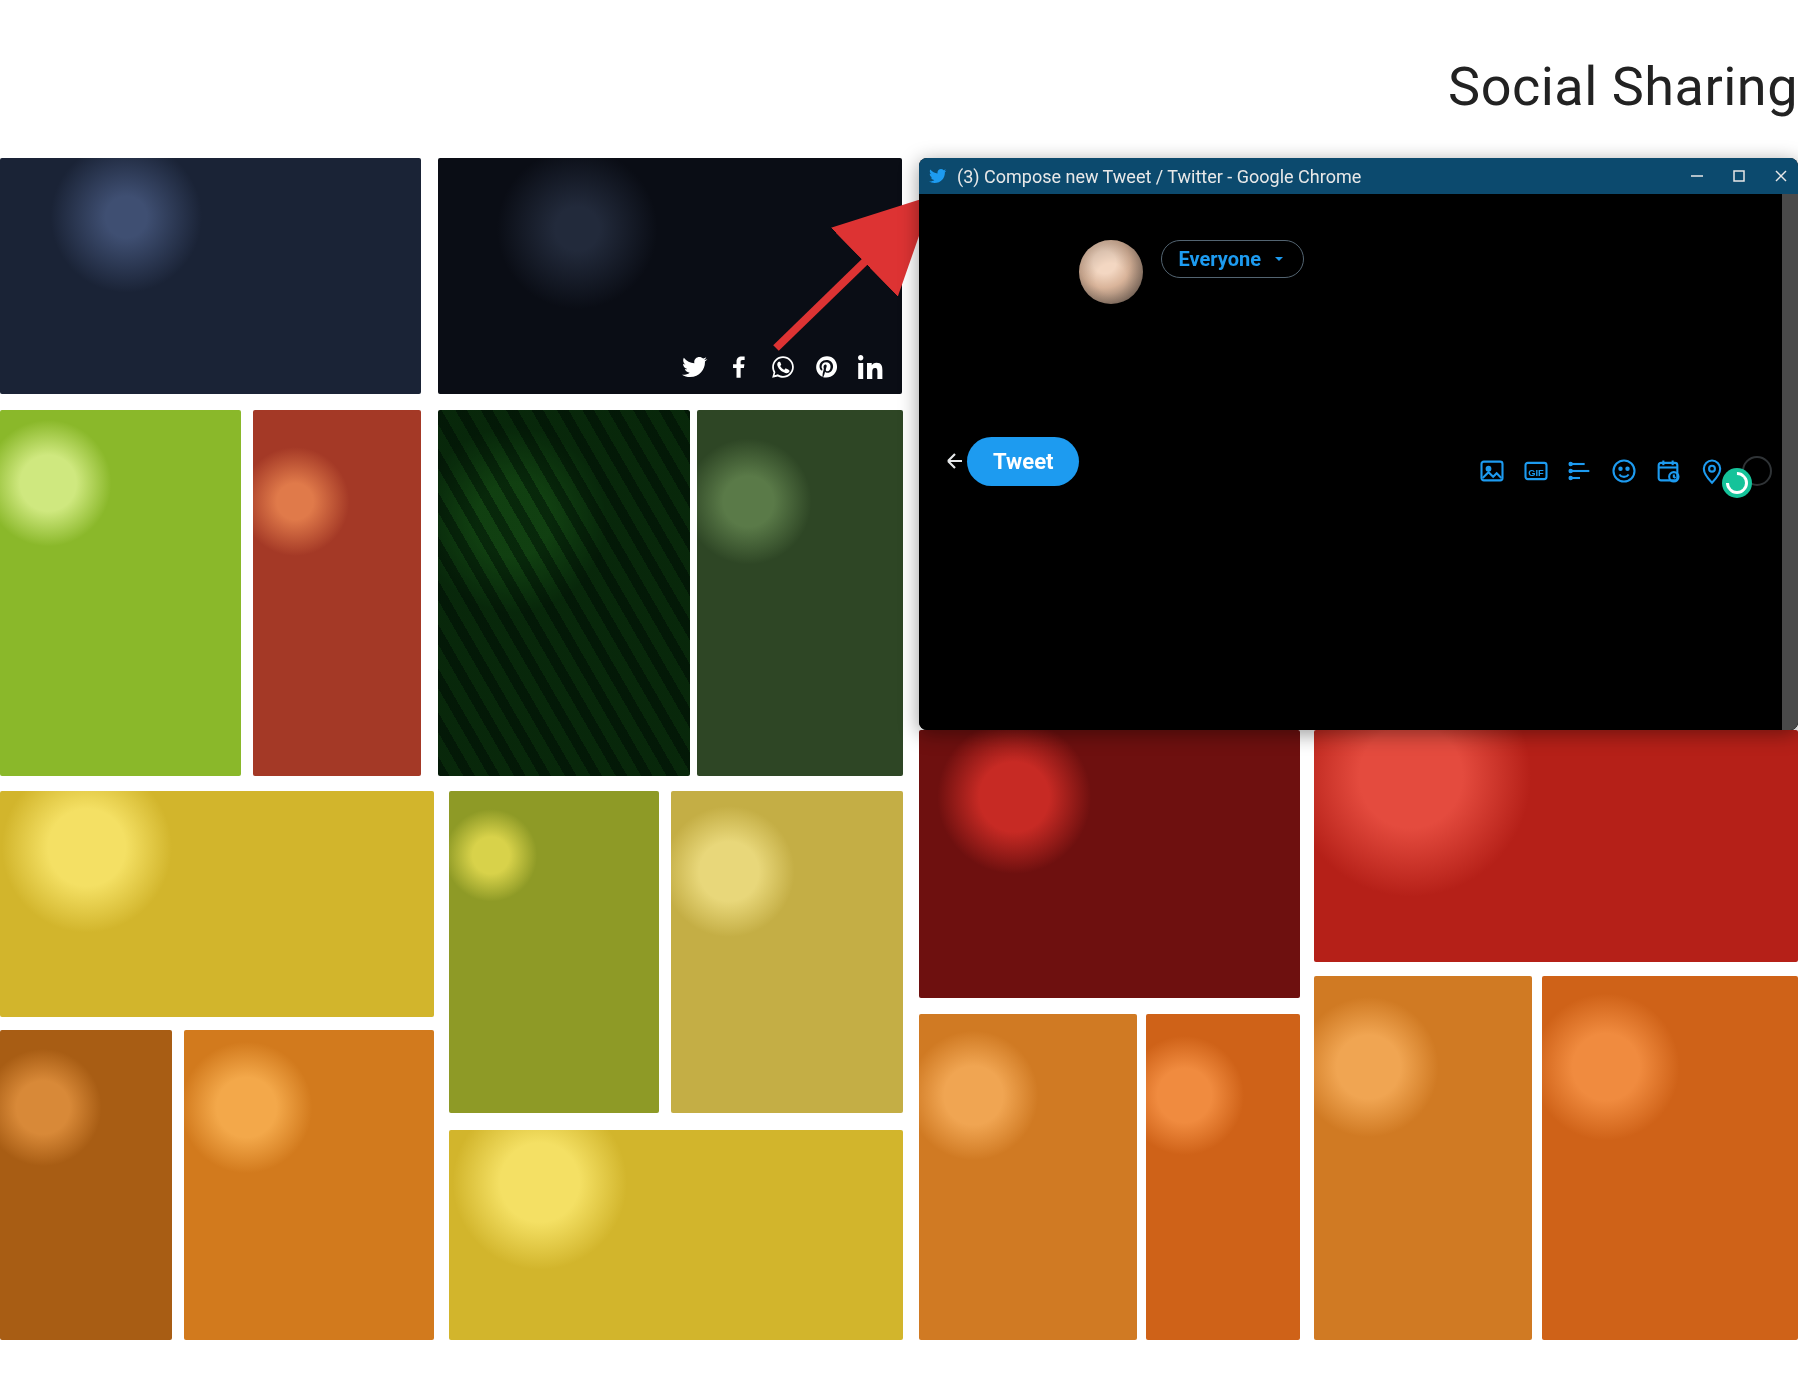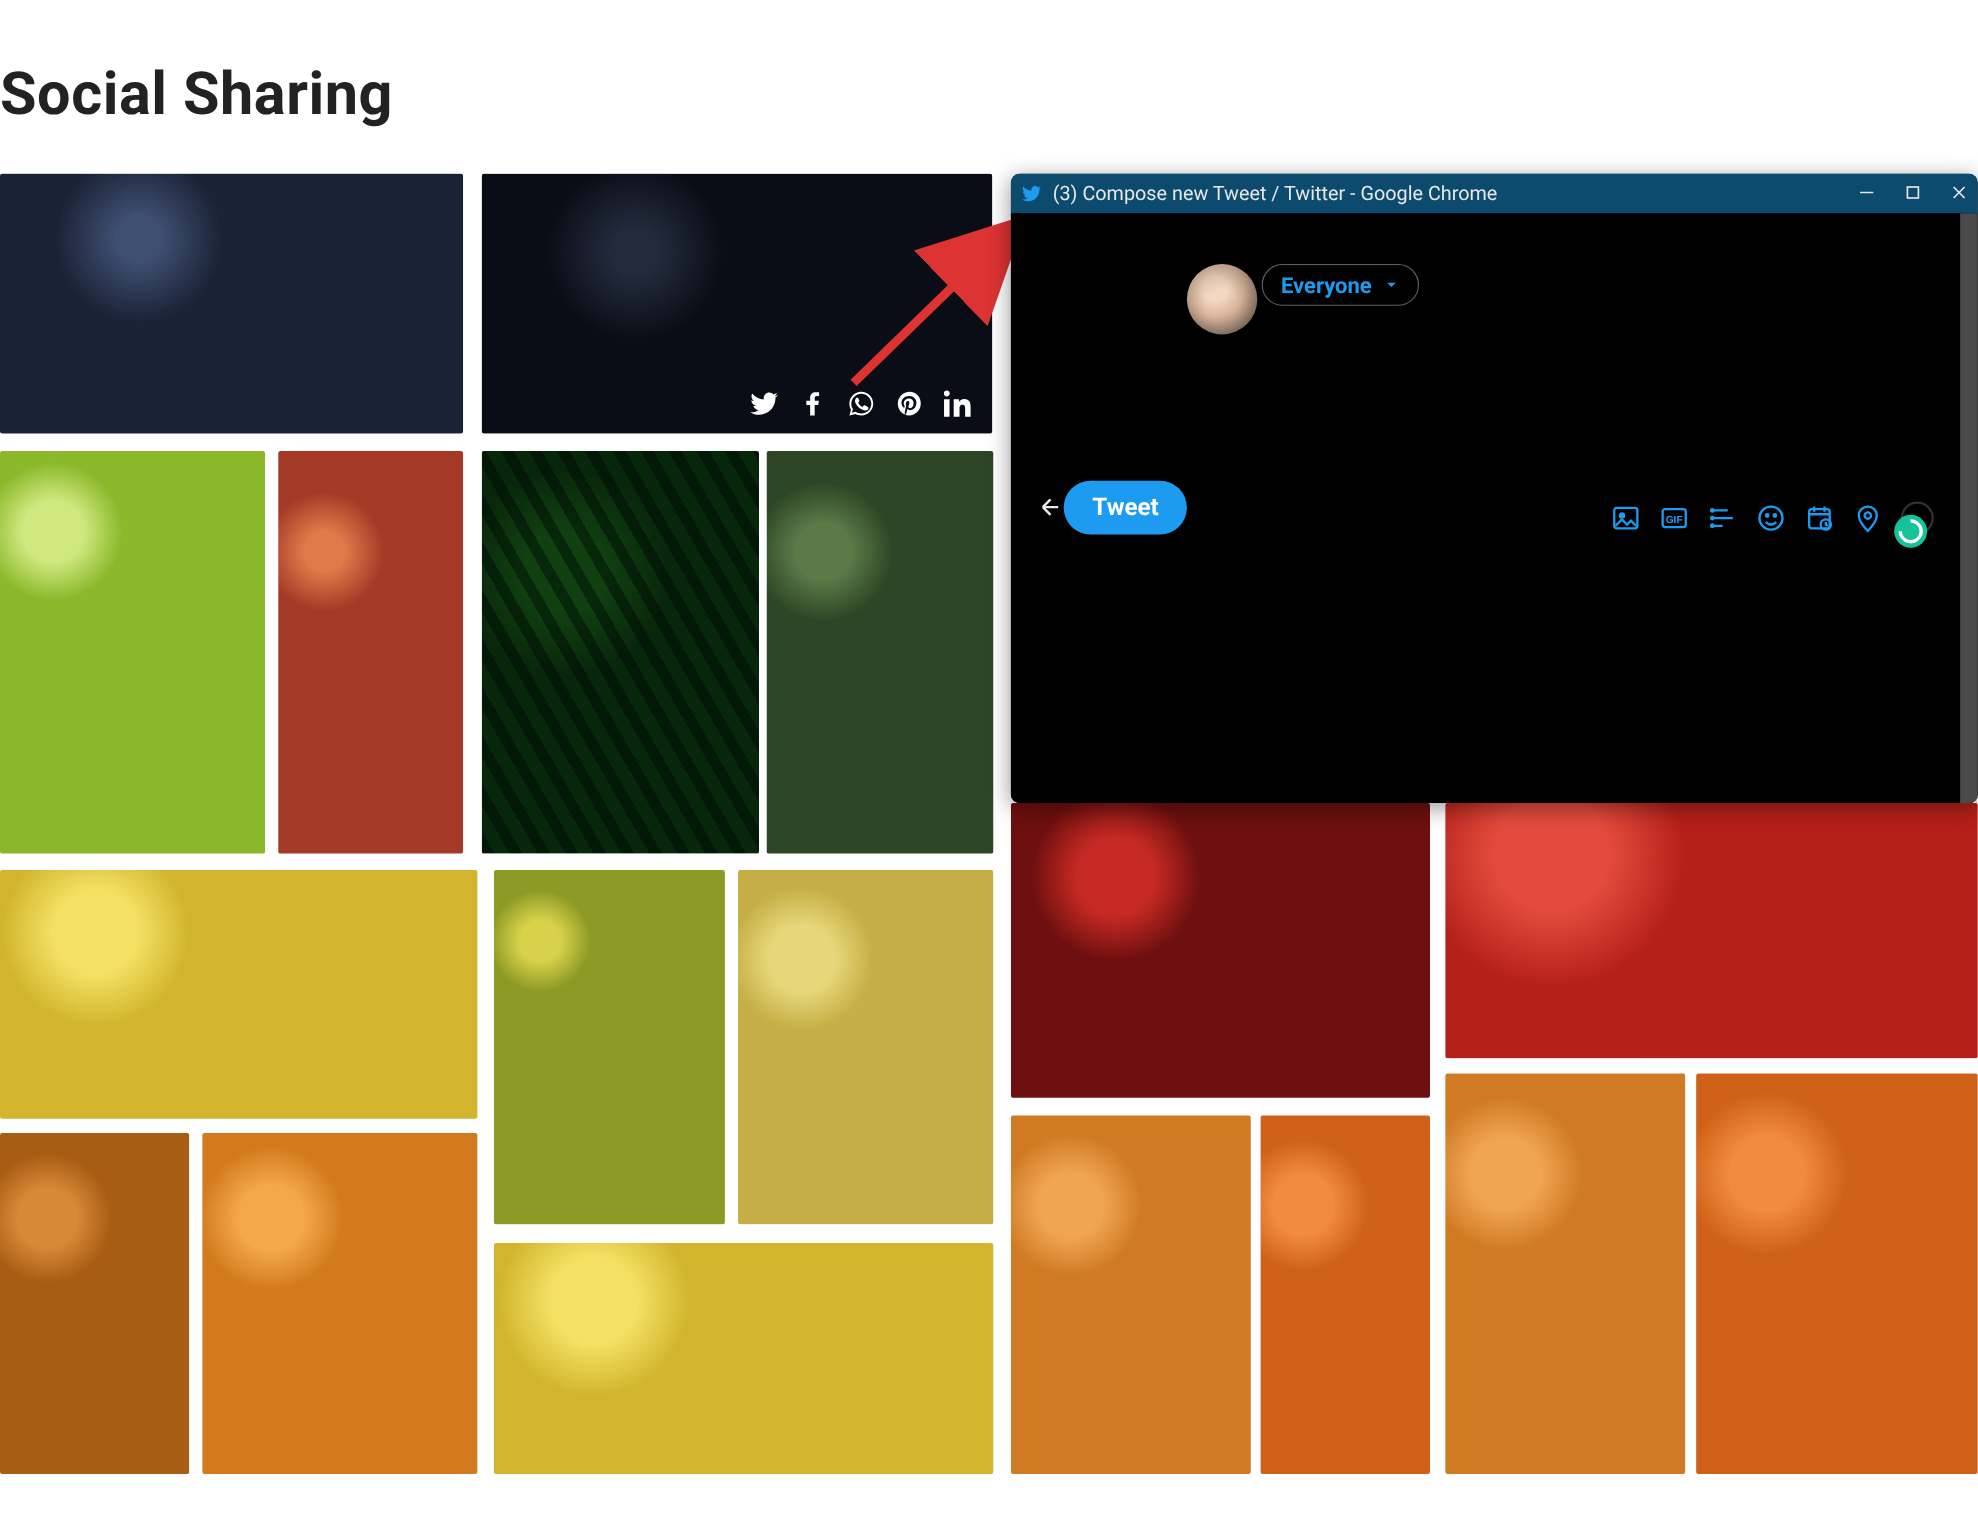--- a/index.html
+++ b/index.html
@@ -1,21 +1,21 @@
 <!DOCTYPE html>
 <html><head>
 <meta charset="utf-8">
 <style>
   * { box-sizing: border-box; margin: 0; padding: 0; }
   html, body { width: 1798px; height: 1389px; background: #fff; font-family: -apple-system, BlinkMacSystemFont, "Segoe UI", Roboto, Helvetica, Arial, sans-serif; overflow: hidden; }
 
   .page-title {
-    text-align: left;
+    text-align: right;
     font-size: 54px;
-    font-weight: 700;
+    font-weight: 400;
     color: #222;
     margin-top: 55px;
     margin-bottom: 40px;
     letter-spacing: 0.5px;
   }
 
   .canvas {
     position: relative;
     width: 1798px;
     height: 1180px;
@@ -189,21 +189,21 @@
     margin-left:auto;
     background:#1d9bf0;
     color:#fff;
     font-weight:700;
     font-size:22px;
     padding: 12px 26px;
     border-radius: 999px;
     cursor:pointer;
   }
 
-  .tw-compose-row { display:flex; margin-top:30px; gap:4px; }
+  .tw-compose-row { display:flex; margin-top:30px; gap:18px; }
   .avatar {
     width:64px; height:64px; border-radius:50%;
     background: radial-gradient(circle at 40% 35%, #f3d7c2 20%, #d9b49a 45%, #7d6a5d 80%);
     flex-shrink:0;
     position:relative;
     overflow:hidden;
   }
   .avatar::after{
     content:""; position:absolute; inset:0;
     background: radial-gradient(circle at 50% 60%, rgba(0,0,0,0) 30%, rgba(0,0,0,.15) 70%);

